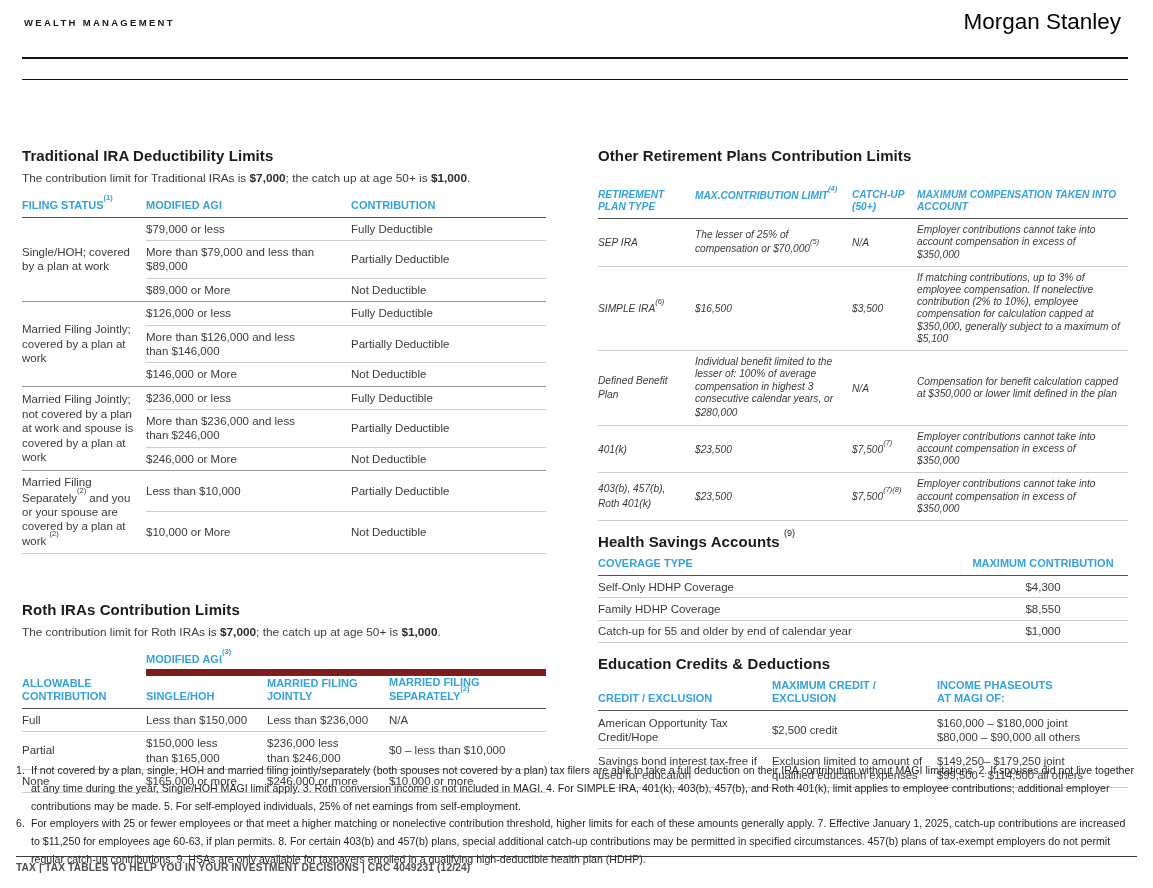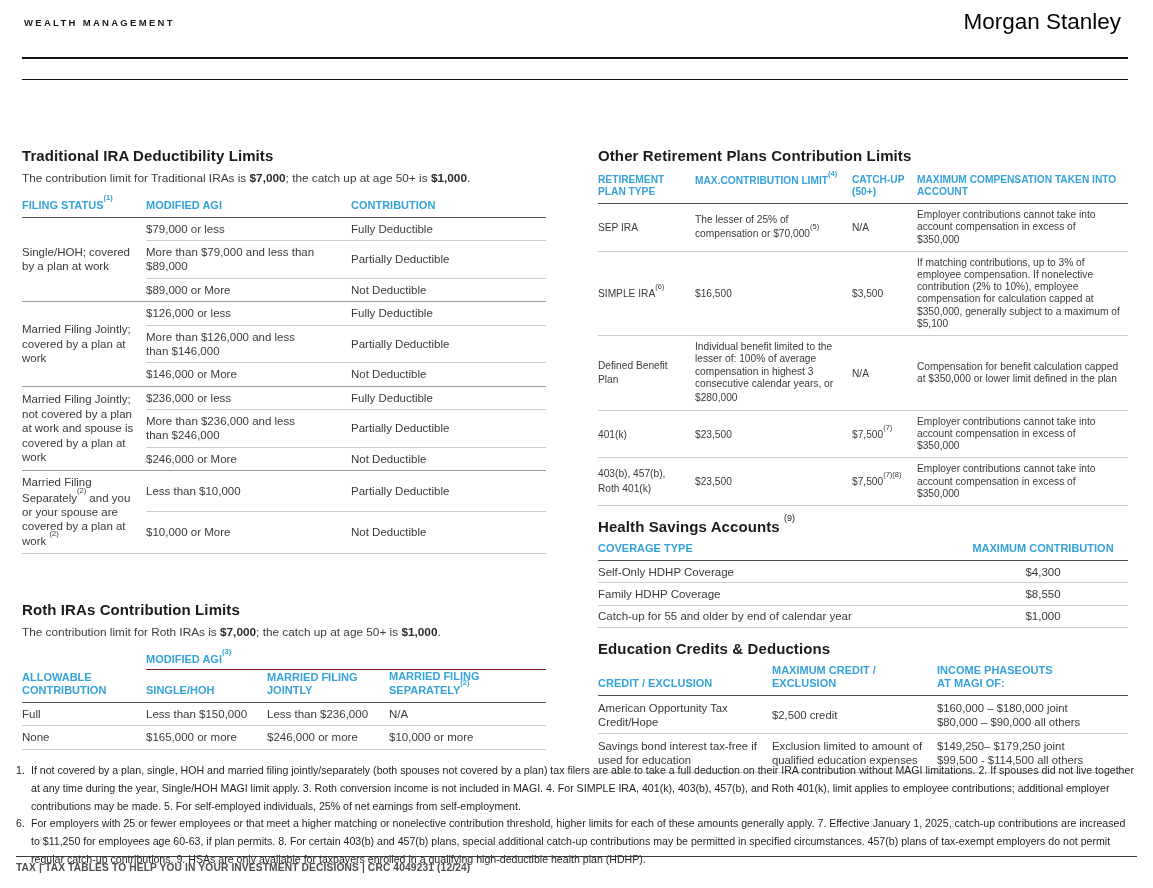--- a/index.html
+++ b/index.html
@@ -37,24 +37,24 @@
   table.t th{color:var(--accent-blue);font-weight:700;text-align:left;vertical-align:bottom;
     padding:0 8px 5px 0;border-bottom:1px solid #515151;font-size:11px;line-height:1.18;}
   table.t td{padding:4px 8px 4px 0;color:#3a3a3a;font-size:11.5px;line-height:1.25;vertical-align:middle;}
   table.t tbody tr td{border-top:1px solid #cbcdcf;}
   table.t tbody tr:first-child td{border-top:1px solid #97999b;}
   table.t tbody:first-of-type tr:first-child td{border-top:none;}
   .preline{white-space:pre-line;}
 
   
   tr.band th{border-bottom:none;padding-bottom:4px;}
-  tr.band th.bandth{border-bottom:1px solid #7f1d1d;}
-
-  
-  table.t3{margin-top:10px;}
+  tr.band th.bandth{border-bottom:7px solid #7f1d1d;}
+
+  
+  table.t3{margin-top:25px;font-style:italic;}
   table.t3 th{font-size:10.2px;}
   table.t3 td{font-size:10.2px;line-height:1.2;padding:5px 8px 5px 0;}
 
   
   .blk{margin-top:12px;}
   table.t4 td{font-size:11.5px;padding:3.5px 0;}
   table.t4 th.val,table.t4 td.val{text-align:center;padding-right:0;}
   table.t5 td{font-size:11.3px;line-height:1.25;padding:4.5px 8px 4.5px 0;}
 
   
@@ -181,20 +181,28 @@
             <th><span class="preline">MARRIED FILING
 SEPARATELY</span><sup class="fnref">(2)</sup></th>
           </tr>
         </thead>
         <tbody>
           <tr>
             <td>Full</td>
             <td>Less than $150,000</td>
             <td>Less than $236,000</td>
             <td>N/A</td>
+          </tr>
+          <tr>
+            <td>Partial</td>
+            <td class="preline">$150,000 less
+than $165,000</td>
+            <td class="preline">$236,000 less
+than $246,000</td>
+            <td>$0 – less than $10,000</td>
           </tr>
           <tr>
             <td>None</td>
             <td>$165,000 or more</td>
             <td>$246,000 or more</td>
             <td>$10,000 or more</td>
           </tr>
         </tbody>
       </table>
     </section>

